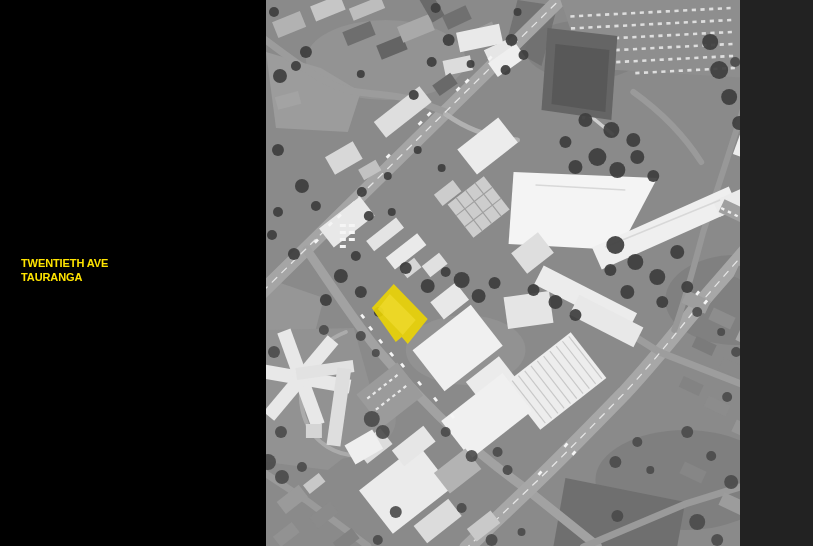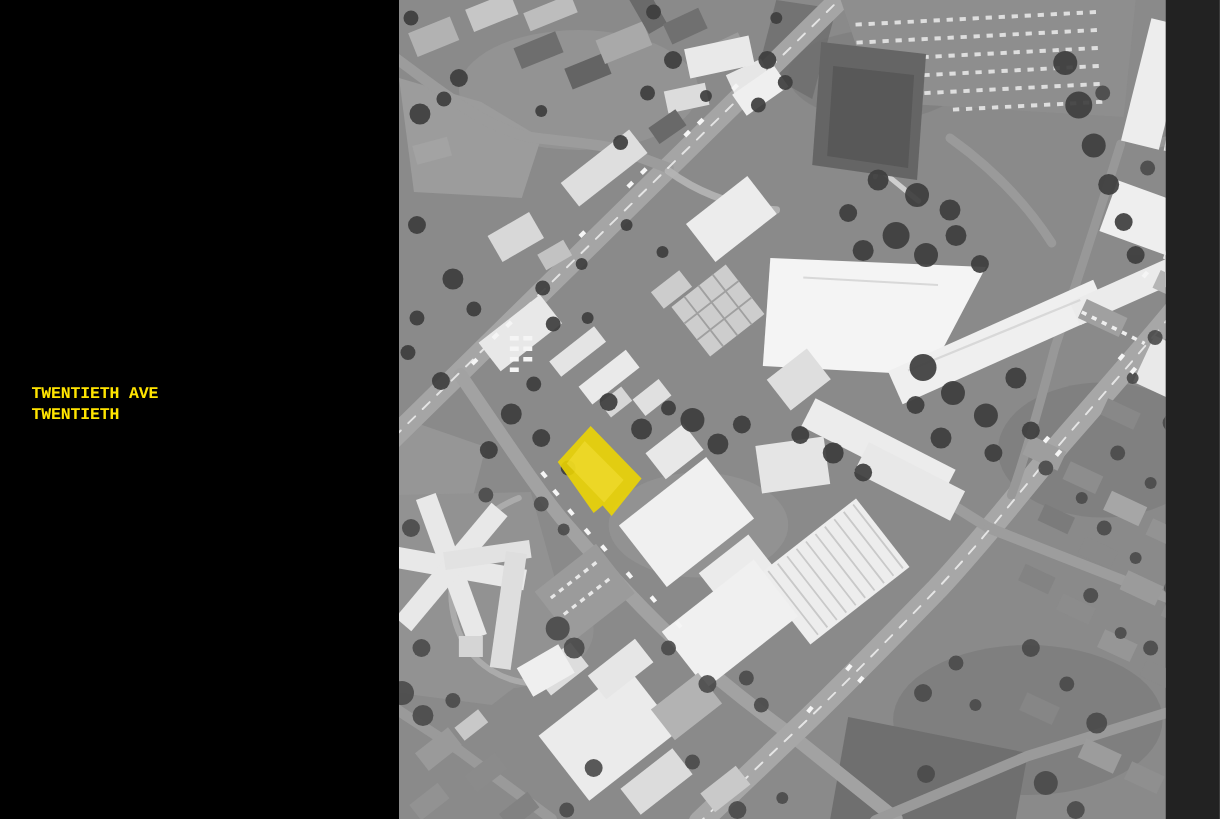--- a/index.html
+++ b/index.html
@@ -3,36 +3,36 @@
 <meta charset="utf-8">
 <style>
   :root{
     --panel-bg:#000000;
     --accent-yellow:#ffe400;
     --highlight-yellow:#eed600;
     --photo-base:#8a8a8a;
   }
   html,body{margin:0;padding:0;background:#222;}
   .stage{position:relative;width:740px;height:546px;overflow:hidden;background:var(--photo-base);
-         font-family:Liberation Mono, monospace;padding-left:37px;}
+         font-family:Liberation Sans, sans-serif;}
   .left-panel{position:absolute;left:0;top:0;width:266px;height:546px;background:var(--panel-bg);}
   .title{position:absolute;left:21px;top:257px;color:var(--accent-yellow);
          font-size:11px;font-weight:bold;line-height:13.5px;letter-spacing:-0.1px;}
   .photo{position:absolute;left:266px;top:0;width:547px;height:546px;}
   .photo svg{display:block;width:100%;height:100%;}
 </style>
 </head>
 <body>
 
 <div class="stage">
 
   <div class="left-panel">
     <div class="title">
       <div>TWENTIETH AVE</div>
-      <div>TWENTIETH</div>
+      <div>TAURANGA</div>
     </div>
   </div>
 
   <div class="photo">
   <svg viewBox="0 0 548 546" preserveAspectRatio="none">
 
     <g>
       <rect x="0" y="0" width="548" height="546" fill="#8a8a8a"></rect>
       <ellipse cx="120" cy="60" rx="80" ry="40" fill="#ffffff" opacity="0.08"></ellipse>
       <ellipse cx="420" cy="480" rx="90" ry="50" fill="#000000" opacity="0.08"></ellipse>

